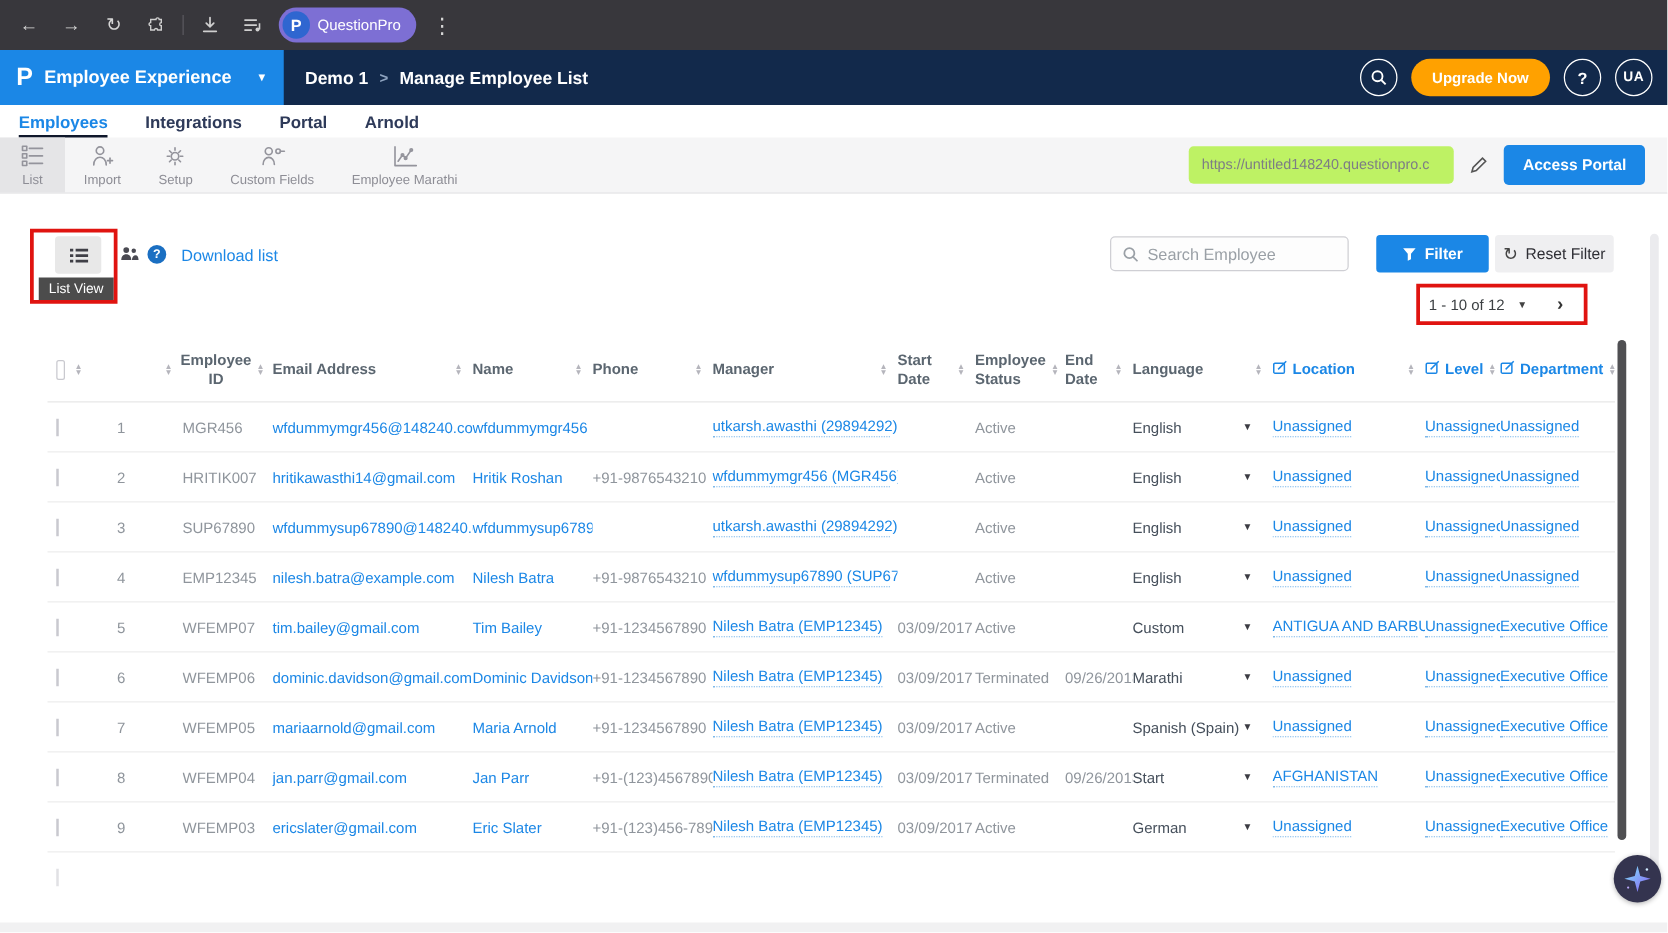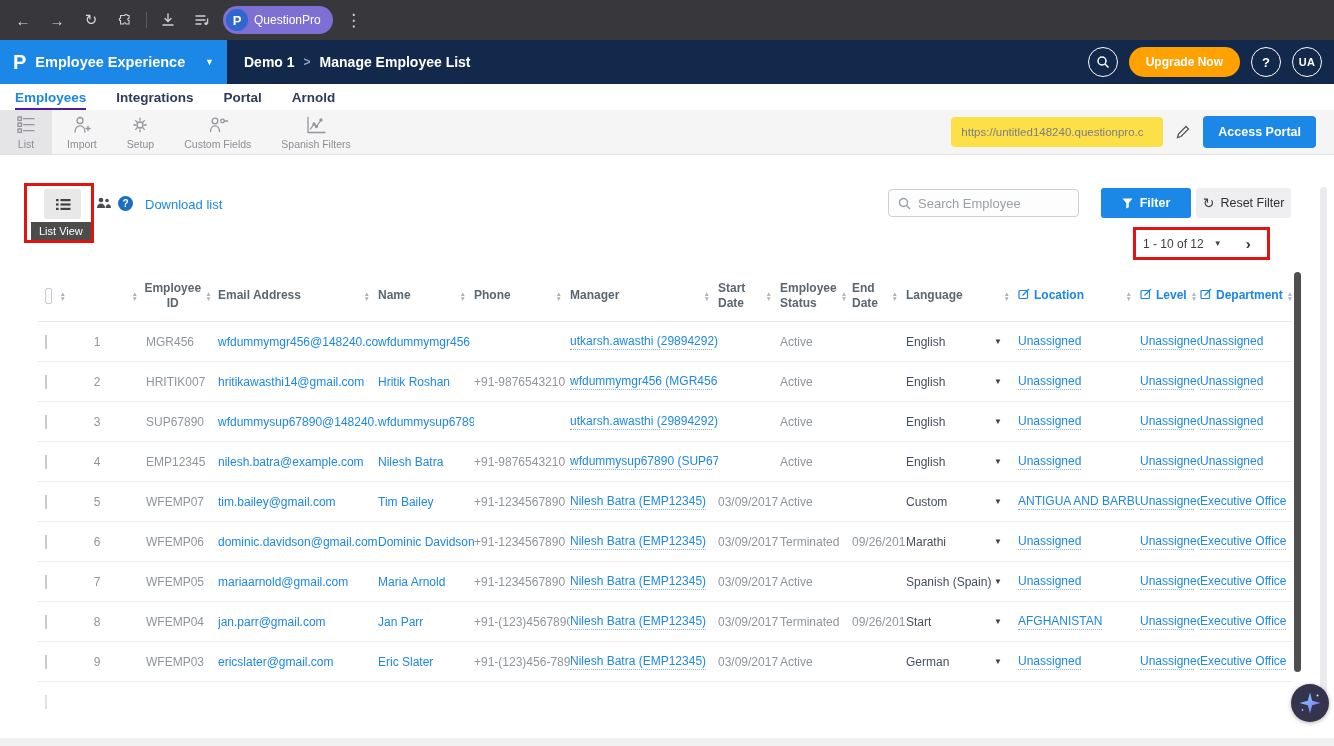--- a/index.html
+++ b/index.html
@@ -23,29 +23,29 @@
   .crumbs{margin-left:17px;display:flex;align-items:center;gap:9px;color:#fff;font-size:14px;font-weight:bold;}
   .crumb-sep{color:#8fa4c0;font-size:12px;font-weight:bold;}
   .header-right{margin-left:auto;display:flex;align-items:center;gap:11px;padding-right:12px;}
   .hcirc{width:30px;height:30px;border:1.6px solid #fff;border-radius:50%;display:flex;align-items:center;justify-content:center;color:#fff;font-weight:bold;font-size:13px;}
   .upgrade-btn{height:30px;border-radius:15px;background:#FFA100;color:#fff;font-size:12px;font-weight:bold;display:flex;align-items:center;padding:0 17px;}
   .avatar{font-size:11px;letter-spacing:.4px;}
 
   
   .nav-row{height:26px;background:#fff;display:flex;align-items:flex-start;gap:30px;padding:6px 0 0 15px;}
   .nav-tab{font-size:13.5px;font-weight:bold;color:#2E3A59;padding-bottom:3px;}
-  .nav-tab.active{color:#1B87E6;border-bottom:2px solid #4c1d95;}
+  .nav-tab.active{color:#1B87E6;border-bottom:2px solid #0f172a;}
 
   
   .icon-toolbar{height:45px;background:#f5f5f6;border-bottom:1px solid #e2e2e4;display:flex;align-items:stretch;}
   .tool-item{display:flex;flex-direction:column;align-items:center;justify-content:center;gap:3px;padding:0 15px;color:#8d8d95;font-size:10.5px;}
   .tool-item.active{background:#e5e5e7;}
   .tool-item svg{stroke:#94949c;fill:none;stroke-width:1.3;stroke-linecap:round;stroke-linejoin:round;}
   .toolbar-right{margin-left:auto;display:flex;align-items:center;gap:12px;padding-right:18px;}
-  .portal-url{width:212px;height:30px;background:#fde047;border-radius:4px;color:#7d7d85;font-size:11.5px;display:flex;align-items:center;padding:0 10px;white-space:nowrap;overflow:hidden;}
+  .portal-url{width:212px;height:30px;background:#bef264;border-radius:4px;color:#7d7d85;font-size:11.5px;display:flex;align-items:center;padding:0 10px;white-space:nowrap;overflow:hidden;}
   .access-portal{height:32px;background:#1B87E6;color:#fff;font-size:12.5px;font-weight:bold;border-radius:4px;display:flex;align-items:center;padding:0 15px;}
 
   
   .content{position:relative;height:591px;background:#fff;}
   .listview-btn{position:absolute;left:44px;top:34px;width:37px;height:30px;background:#e8e8e8;border-radius:3px;display:flex;align-items:center;justify-content:center;}
   .listview-tooltip{position:absolute;left:31px;top:67px;background:#4c4c4c;color:#fff;font-size:11px;padding:3px 8px;white-space:nowrap;}
   .redbox{position:absolute;border:3px solid #e01410;pointer-events:none;}
   .redbox1{left:24px;top:28px;width:70px;height:60px;}
   .redbox2{left:1133px;top:72px;width:137px;height:33px;}
   .grp-ico{position:absolute;left:96px;top:41px;}
@@ -186,21 +186,21 @@
     <span>Custom Fields</span>
   </div>
   <div class="tool-item">
     <svg width="24" height="20" viewBox="0 0 24 20">
       <path d="M4 2.5v15h17"></path>
       <path d="M6.5 14l3.5-5 2.5 2.5 4.5-6.5"></path>
       <circle cx="10" cy="9" r="1"></circle>
         <circle cx="12.5" cy="11.5" r="1"></circle>
         <circle cx="17" cy="5" r="1"></circle>
     </svg>
-    <span>Spanish Filters</span>
+    <span>Employee Marathi</span>
   </div>
   <div class="toolbar-right">
     <div class="portal-url">https://untitled148240.questionpro.c</div>
     <svg width="16" height="16" viewBox="0 0 16 16">
       <path d="M2.5 13.5l1-3.5 7.5-7.5 2.5 2.5-7.5 7.5-3.5 1z" fill="none" stroke="#555" stroke-width="1.3"></path>
     </svg>
     <div class="access-portal">Access Portal</div>
   </div>
 </div>
 

